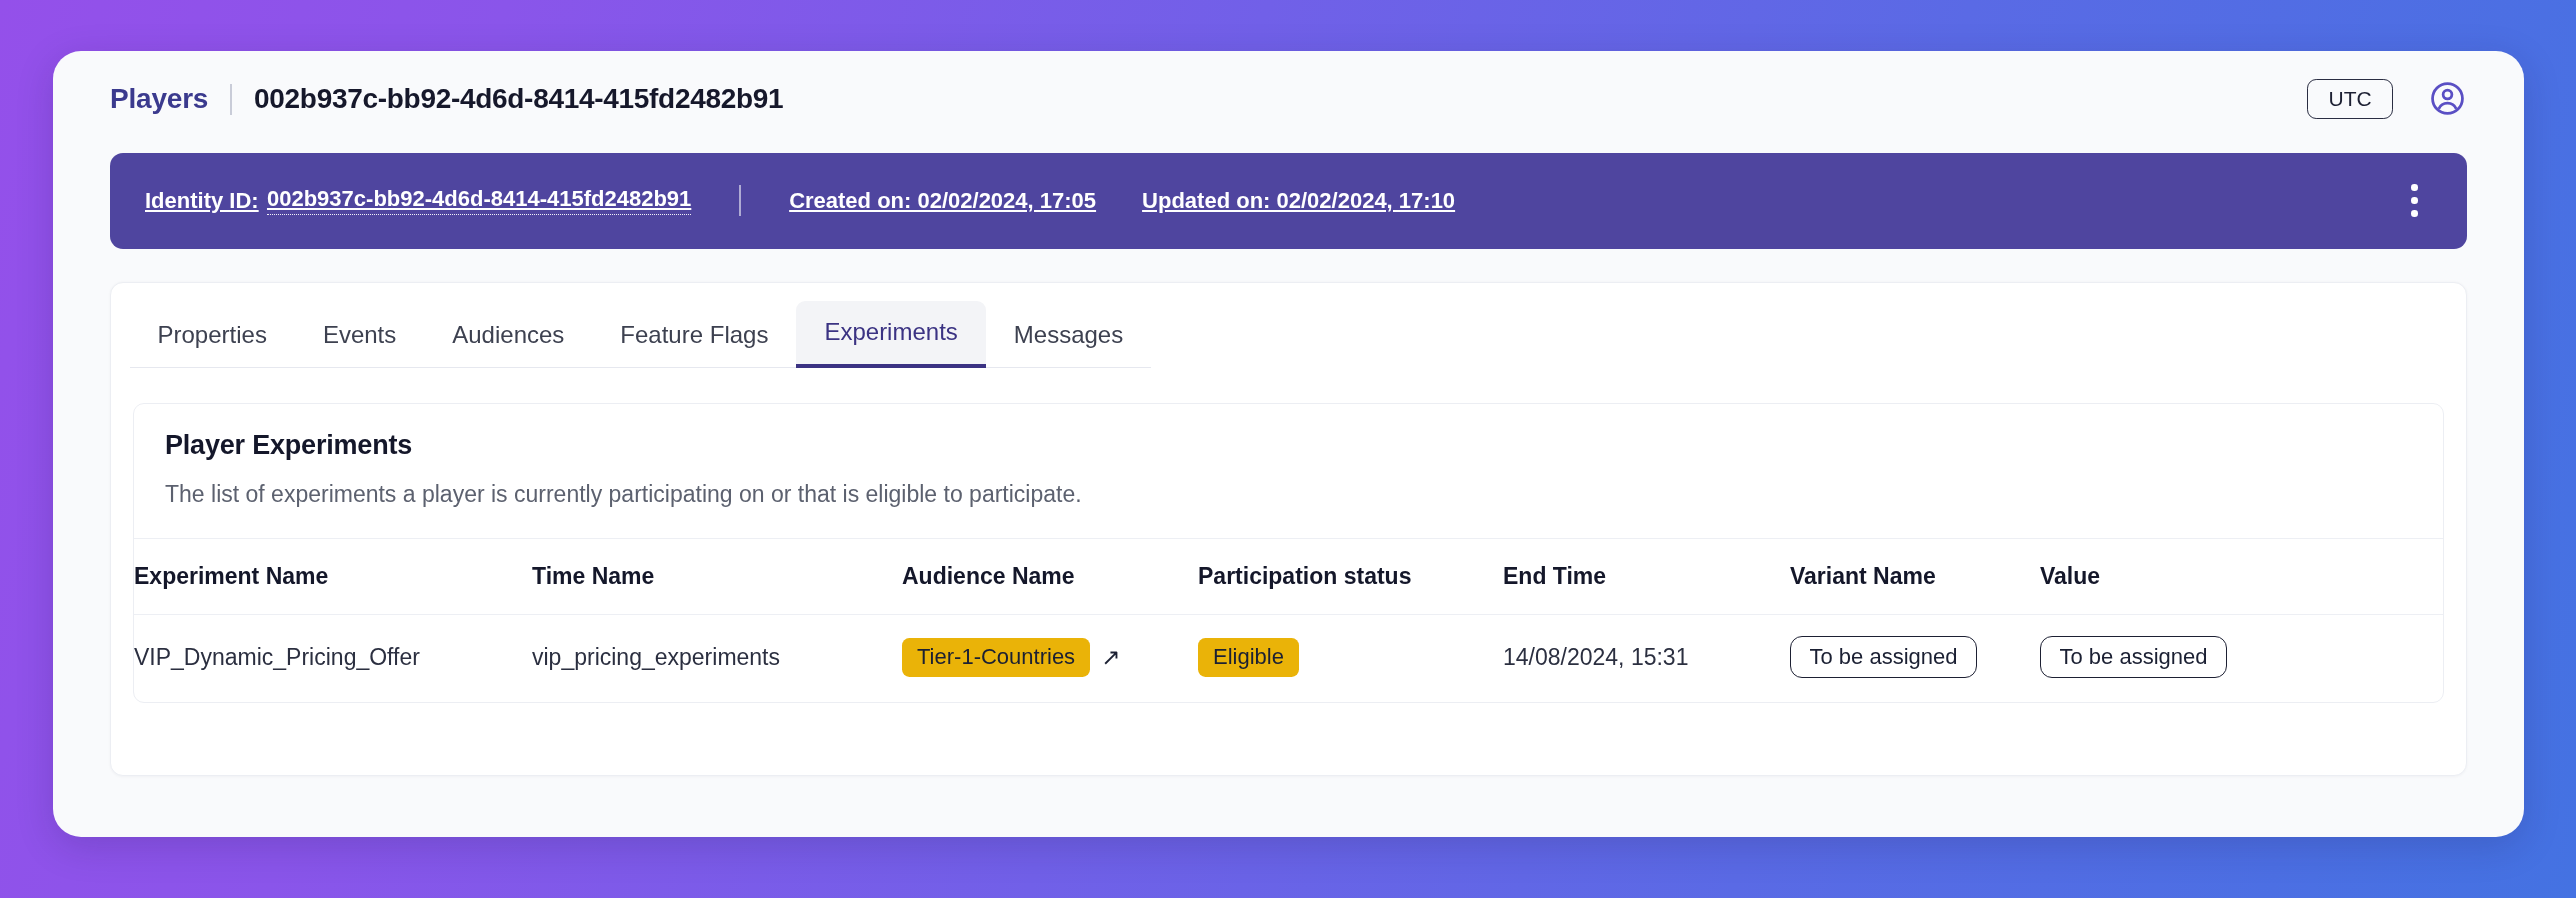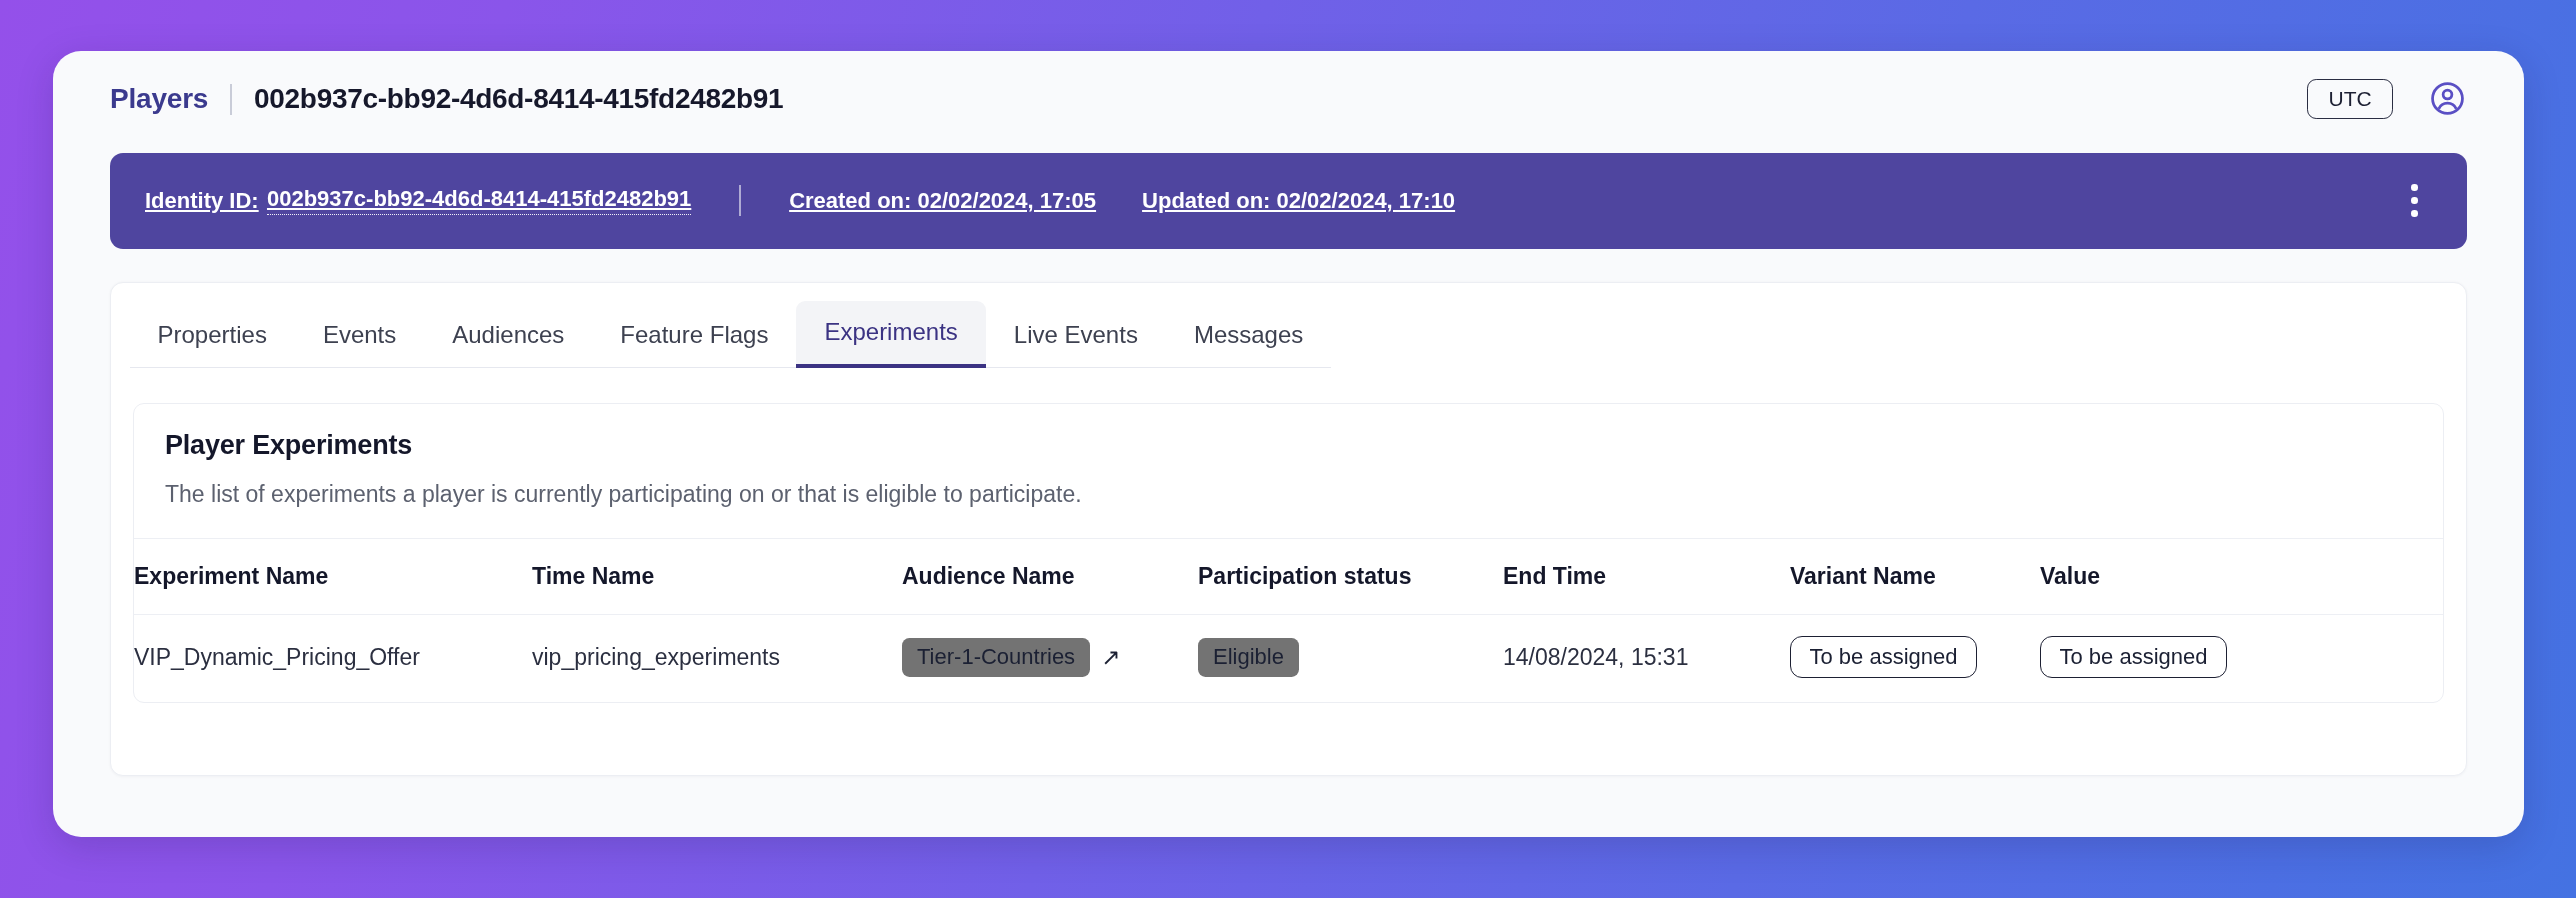--- a/index.html
+++ b/index.html
@@ -261,21 +261,21 @@
   th.c1, td.c1 { width: 398px; padding-left: 31px; }
   th.c2, td.c2 { width: 370px; }
   th.c3, td.c3 { width: 296px; }
   th.c4, td.c4 { width: 305px; }
   th.c5, td.c5 { width: 287px; }
   th.c6, td.c6 { width: 250px; }
   th.c7, td.c7 { width: auto; }
 
   .chip {
     display: inline-block;
-    background: #737373;
+    background: #eab308;
     color: #1b2033;
     border-radius: 7.4px;
     padding: 6.5px 15px;
     font-size: 22px;
     vertical-align: middle;
   }
 
   .chip-link {
     display: inline-flex;
     align-items: center;
@@ -339,21 +339,20 @@
   </div>
 
   <div class="content-panel">
 
     <div class="tabs">
       <div class="tab">Properties</div>
       <div class="tab">Events</div>
       <div class="tab">Audiences</div>
       <div class="tab">Feature Flags</div>
       <div class="tab active">Experiments</div>
-      <div class="tab">Live Events</div>
       <div class="tab">Messages</div>
       <div class="tabs-rail-fill"></div>
     </div>
 
     <div class="exp-card">
       <div class="exp-title">Player Experiments</div>
       <div class="exp-sub">The list of experiments a player is currently participating on or that is eligible to participate.</div>
 
       <table class="exp-table">
         <thead>

